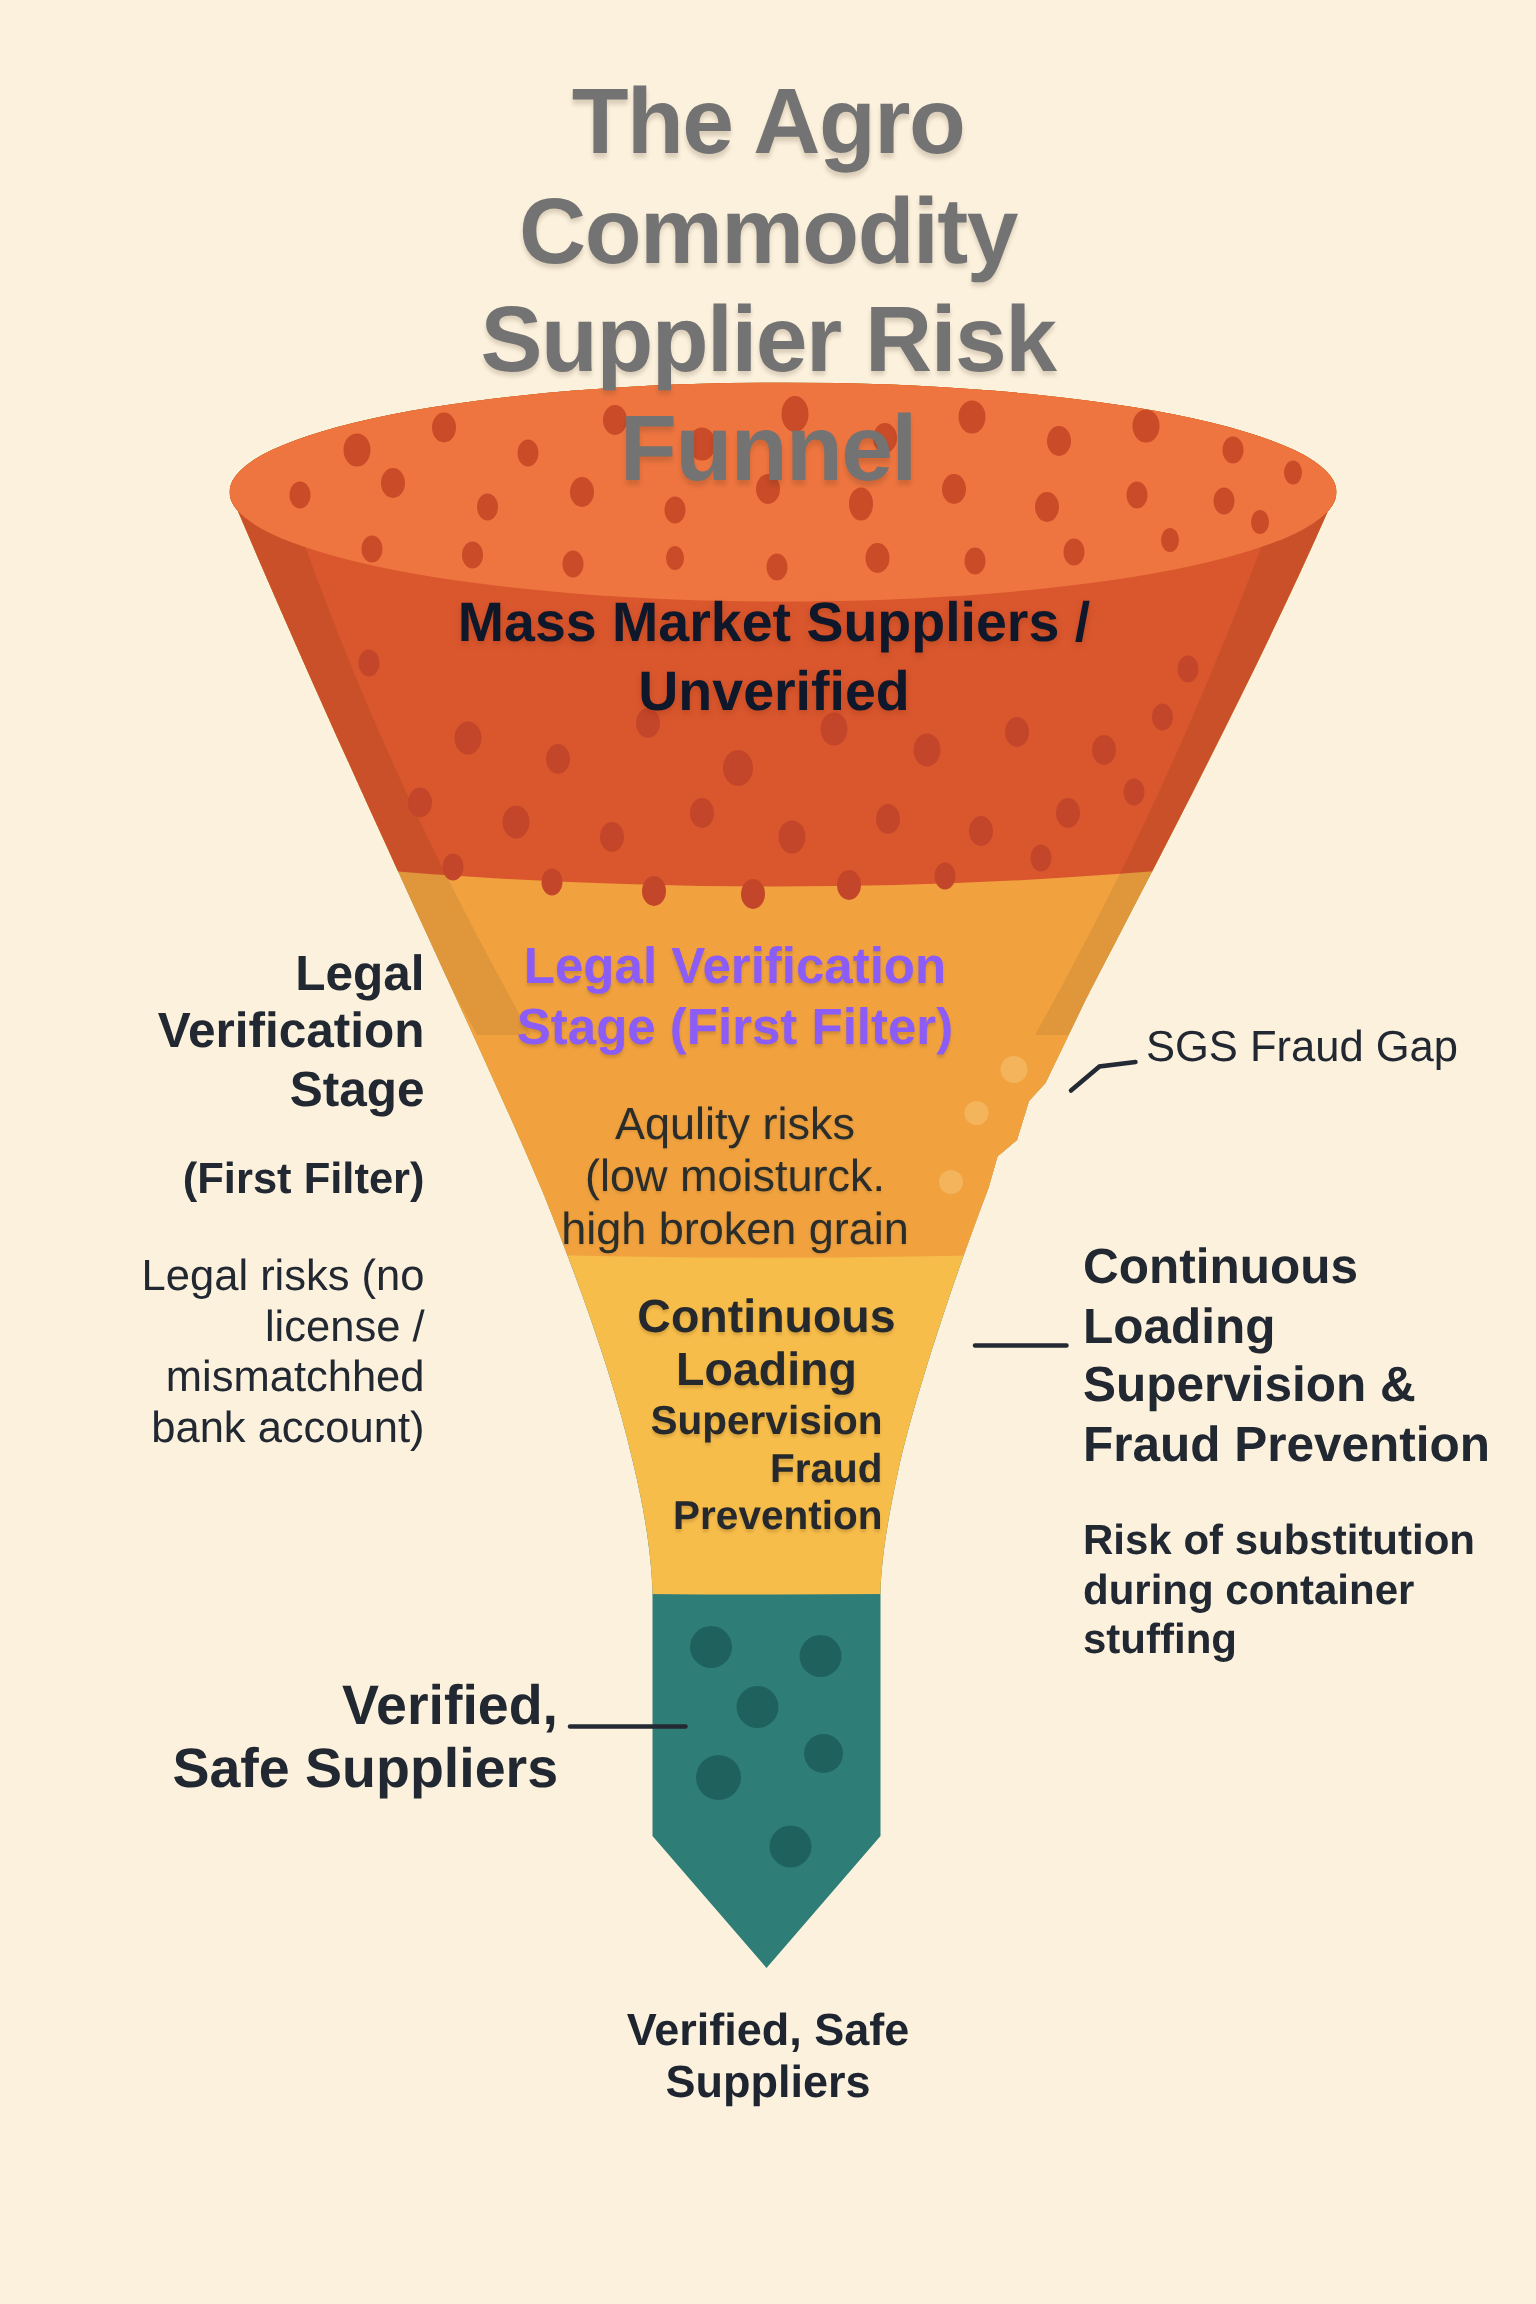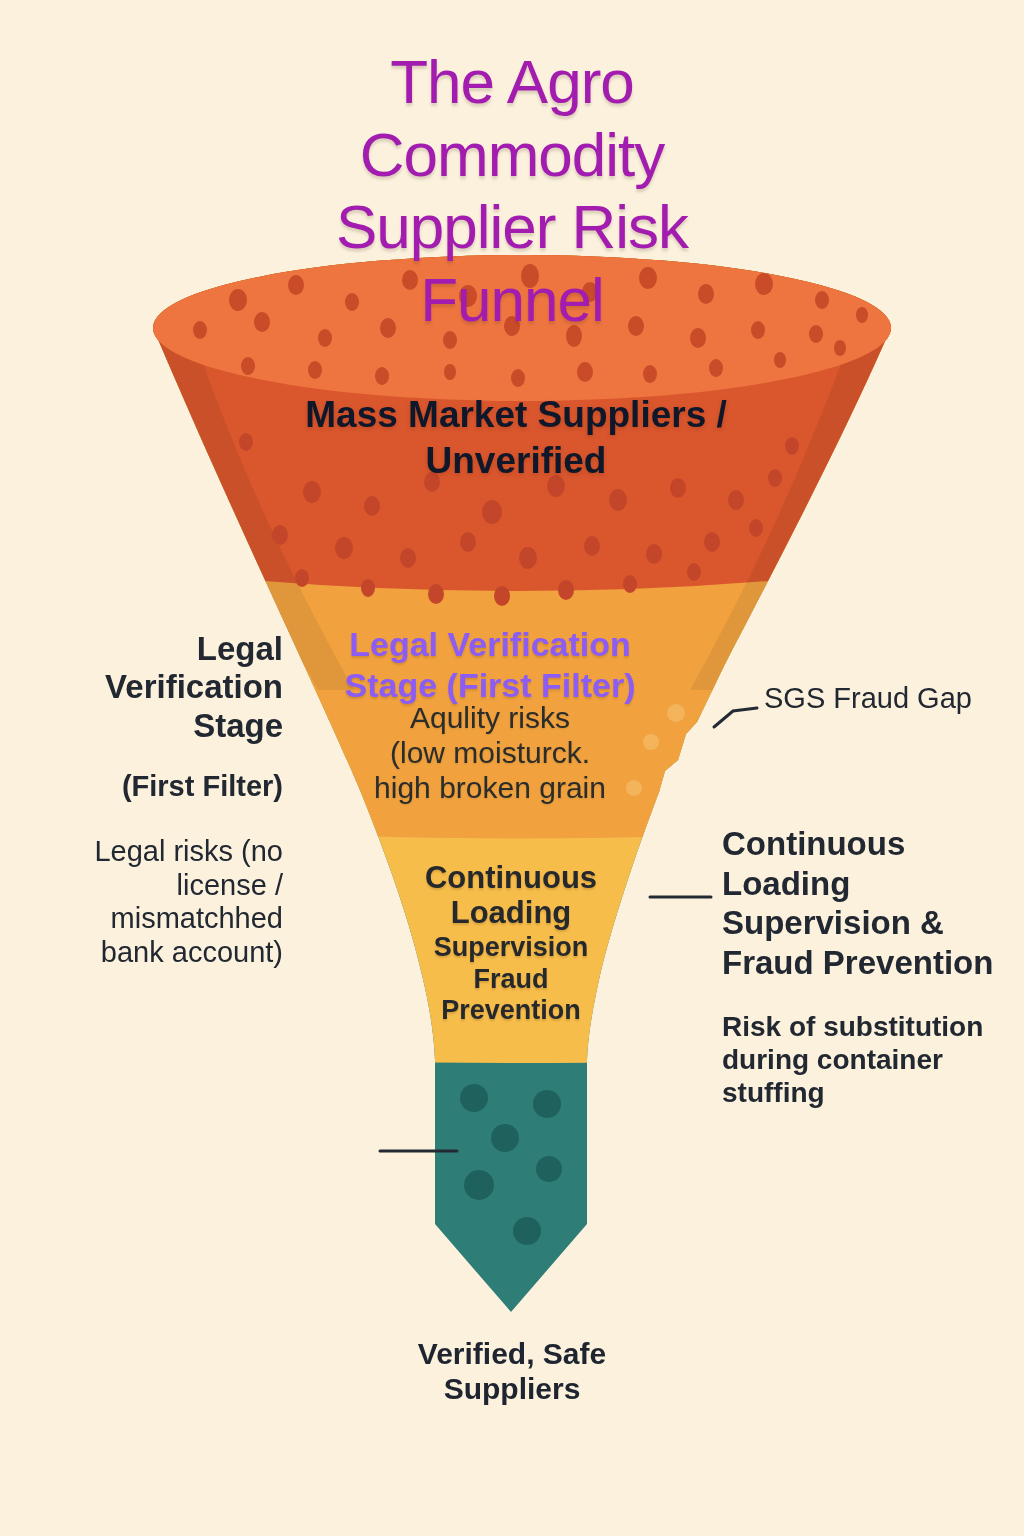--- a/index.html
+++ b/index.html
@@ -5,35 +5,35 @@
   html,body{margin:0;padding:0;}
   .canvas{
     position:relative;width:1024px;height:1536px;overflow:hidden;
     background:#fbf1dd;
     font-family:"Liberation Sans","DejaVu Sans",sans-serif;
   }
   .txt{position:absolute;white-space:pre-line;color:#222831;}
   .center{transform:translateX(-50%);text-align:center;}
   .rightalign{text-align:right;}
   .title{
-    top:46px;left:512px;font-size:62px;font-weight:400;line-height:1.17;
-    letter-spacing:-1px;color:#a21caf;text-shadow:0 3px 3px rgba(70,45,20,.18);
+    top:46px;left:512px;font-size:62px;font-weight:700;line-height:1.17;
+    letter-spacing:-1px;color:#737373;text-shadow:0 3px 3px rgba(70,45,20,.18);
   }
   .stage1-label{
     top:392px;left:516px;font-size:37px;font-weight:700;line-height:1.25;
     color:#0f172a;text-shadow:0 2px 4px rgba(140,45,10,.35);
   }
   .stage2-head{top:624px;left:490px;font-size:34px;font-weight:700;line-height:1.22;
     color:#8b5cf6;text-shadow:0 2px 2px rgba(90,60,10,.2);}
-  .stage2-body{top:700px;left:490px;font-size:30px;font-weight:500;line-height:1.17;
+  .stage2-body{top:732px;left:490px;font-size:30px;font-weight:500;line-height:1.17;
     color:#2b2d2b;text-shadow:0 1px 2px rgba(90,60,10,.18);}
   .stage3-head{top:860px;left:511px;font-size:31px;font-weight:700;line-height:1.14;
     color:#25292d;text-shadow:0 2px 2px rgba(90,60,10,.2);}
   .stage3-body{top:932px;left:511px;font-size:27px;font-weight:700;line-height:1.17;
-    color:#25292d;text-shadow:0 2px 2px rgba(90,60,10,.2);}
+    color:#25292d;text-shadow:0 2px 2px rgba(90,60,10,.2);text-align:right;}
   .left-block{top:612px;right:741px;width:300px;}
   .left-block .h{font-size:33px;font-weight:700;line-height:1.16;}
   .left-block .sh{font-size:29px;font-weight:600;line-height:1.15;margin-top:7px;}
   .left-block .b{font-size:29px;font-weight:400;line-height:1.16;margin-top:14px;}
   .sgs-label{top:682px;left:764px;font-size:29px;font-weight:500;}
   .right-block{top:806px;left:722px;width:300px;}
   .right-block .h{font-size:33px;font-weight:700;line-height:1.2;}
   .right-block .b{font-size:28px;font-weight:700;line-height:1.18;margin-top:10px;}
   .outlet-label{top:1116px;right:652px;width:300px;font-size:37px;font-weight:700;line-height:1.13;}
   .bottom-caption{top:1336px;left:512px;font-size:30px;font-weight:700;line-height:1.17;color:#1e2530;}
@@ -197,17 +197,19 @@
   <div class="txt right-block">
     <div class="h">Continuous
 Loading
 Supervision &amp;
 Fraud Prevention</div>
     <div class="b">Risk of substitution
 during container
 stuffing</div>
   </div>
 
+  <div class="txt rightalign outlet-label">Verified,
+Safe Suppliers</div>
 
   <div class="txt center bottom-caption">Verified, Safe
 Suppliers</div>
 
 </div>
 
 </body></html>

